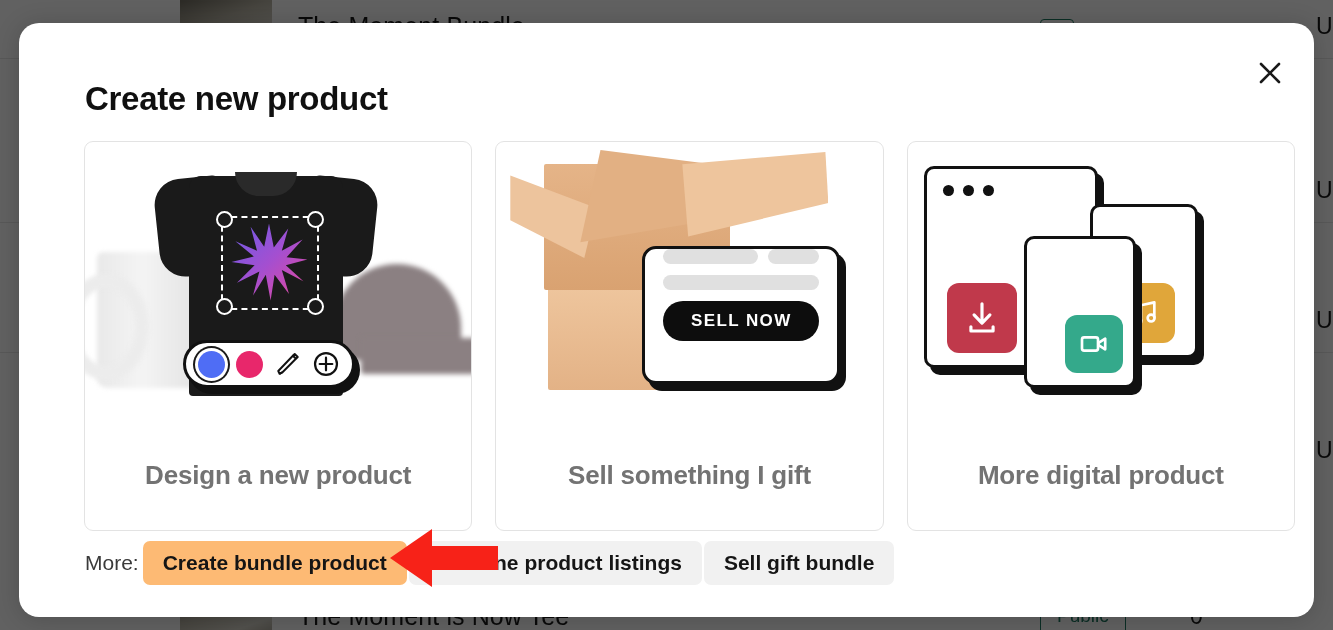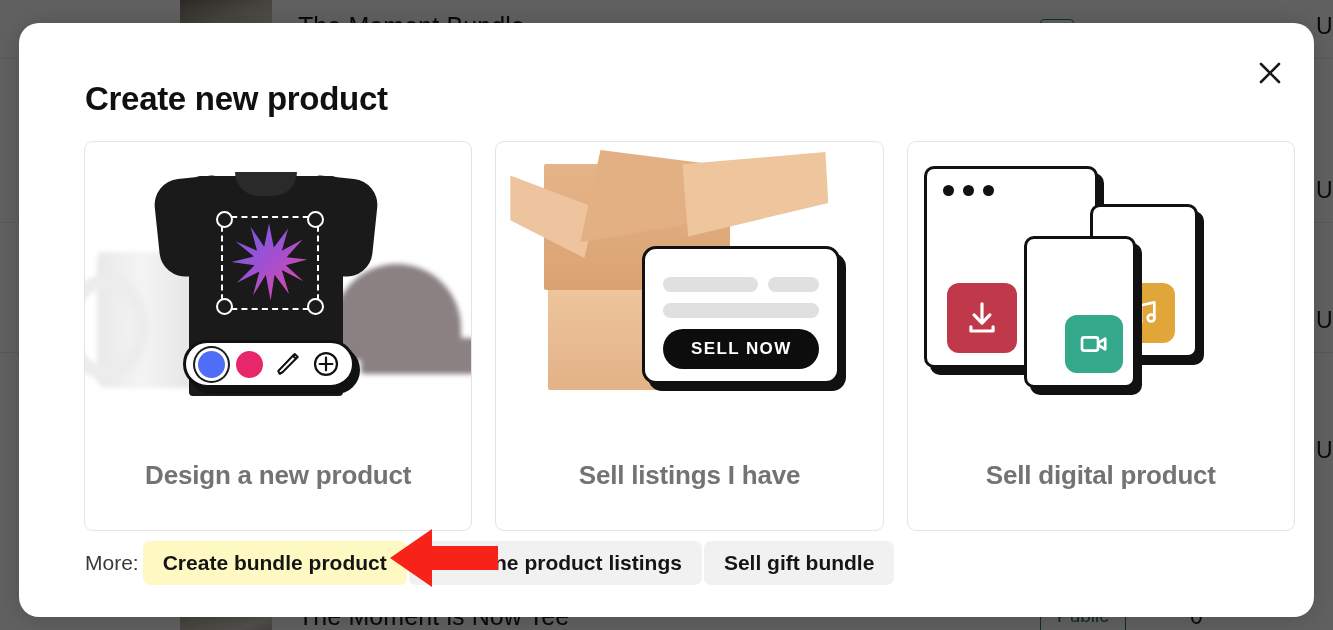--- a/index.html
+++ b/index.html
@@ -186,21 +186,21 @@
   .flap-c {
     left: 186px; top: 10px; width: 146px; height: 88px;
     clip-path: polygon(0 14%, 98% 0, 100% 58%, 4% 96%);
     background: #eec59d;
   }
   .sellcard {
     position: absolute; left: 146px; top: 104px;
     width: 198px; height: 138px;
     background: #ffffff; border: 3px solid #111111; border-radius: 14px;
     box-shadow: 6px 7px 0 #111111;
-    padding: 28px 18px; box-sizing: border-box;
+    padding: 0 18px; box-sizing: border-box;
   }
   .bar-row { display: flex; gap: 10px; margin-bottom: 11px; }
   .bar { height: 15px; background: #e0e0e0; border-radius: 8px; }
   .bar.w-lg { width: 96px; } .bar.w-sm { width: 52px; } .bar.w-full { width: 100%; }
   .sell-now {
     margin-top: 4px; height: 40px; background: #0d0d0d; border-radius: 22px;
     display: flex; align-items: center; justify-content: center;
     color: #ffffff; font-size: 17px; font-weight: 700; letter-spacing: 1.4px;
   }
 
@@ -228,21 +228,21 @@
     position: absolute; left: 66px; top: 518px;
     display: flex; align-items: center; gap: 2px;
   }
   .more-label { font-size: 21px; color: #3a3a3a; margin-right: 2px; }
   .more-btn {
     border: none; border-radius: 7px; padding: 0 20px; height: 44px;
     font-family: "Liberation Sans", sans-serif;
     font-size: 21px; font-weight: 700; color: #151515;
     background: #f1f1f1; cursor: pointer; white-space: nowrap;
   }
-  .more-btn.hovered { background: #fef9c3; }
+  .more-btn.hovered { background: #fdba74; }
 
   
   .arrow { position: absolute; left: 388px; top: 527px; width: 112px; height: 62px; }
 </style>
 </head>
 <body>
 
 <div id="root">
 
   <div class="page-behind">
@@ -352,21 +352,21 @@
             <div class="bar-row">
               <div class="bar w-lg"></div>
               <div class="bar w-sm"></div>
             </div>
             <div class="bar-row">
               <div class="bar w-full"></div>
             </div>
             <div class="sell-now">SELL NOW</div>
           </div>
         </div>
-        <div class="card-label">Sell listings I have</div>
+        <div class="card-label">Sell something I gift</div>
       </div>
 
       <div class="card">
         <div class="card-art">
           <div class="dcard dcard-1">
             <div class="dots">
               <div class="dot"></div>
               <div class="dot"></div>
               <div class="dot"></div>
             </div>
@@ -390,21 +390,21 @@
 
           <div class="dcard dcard-2">
             <div class="tile tile-vid">
               <svg width="32" height="32" viewBox="0 0 24 24">
                 <rect x="3" y="7" width="12" height="10" rx="1.6" fill="none" stroke="#fff" stroke-width="2"></rect>
                 <path d="M15.4 11.2 L20.4 8 V16 L15.4 12.8 Z" fill="none" stroke="#fff" stroke-width="2" stroke-linejoin="round"></path>
               </svg>
             </div>
           </div>
         </div>
-        <div class="card-label">Sell digital product</div>
+        <div class="card-label">More digital product</div>
       </div>
     </div>
 
     <div class="more-row">
       <div class="more-label">More:</div>
       <button class="more-btn hovered">Create bundle product</button>
       <button class="more-btn">Combine product listings</button>
       <button class="more-btn">Sell gift bundle</button>
     </div>
   </div>

